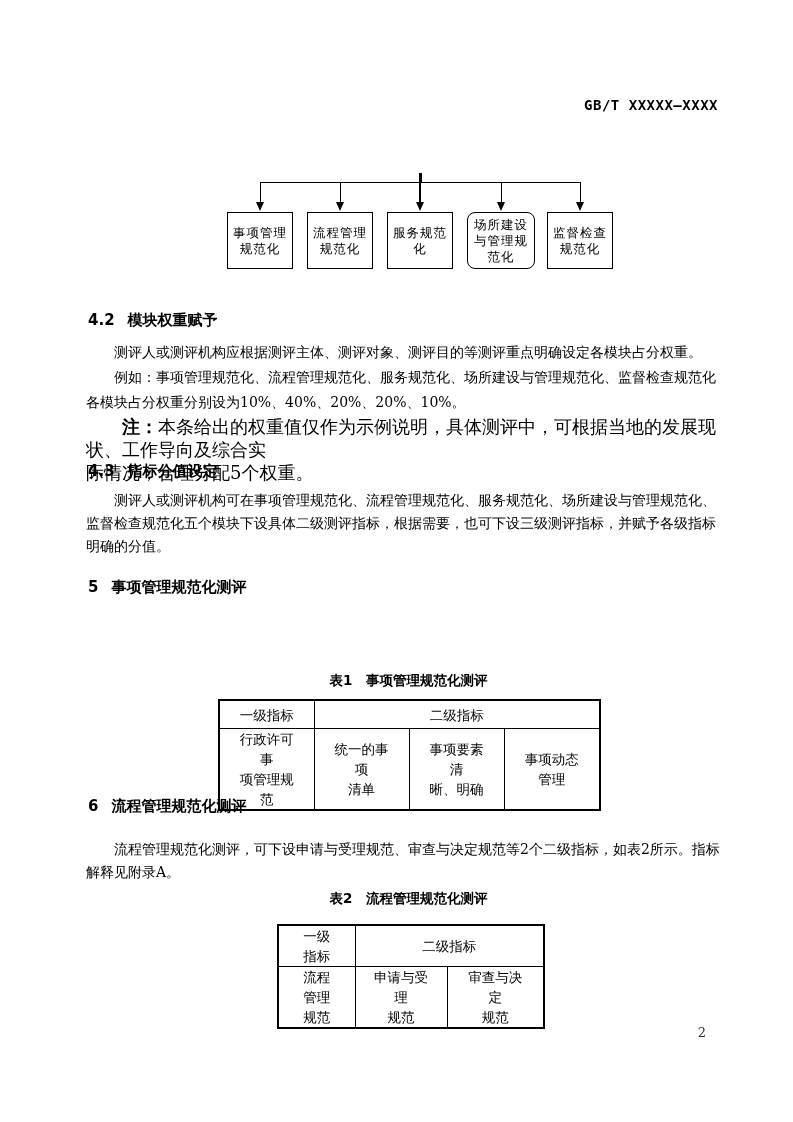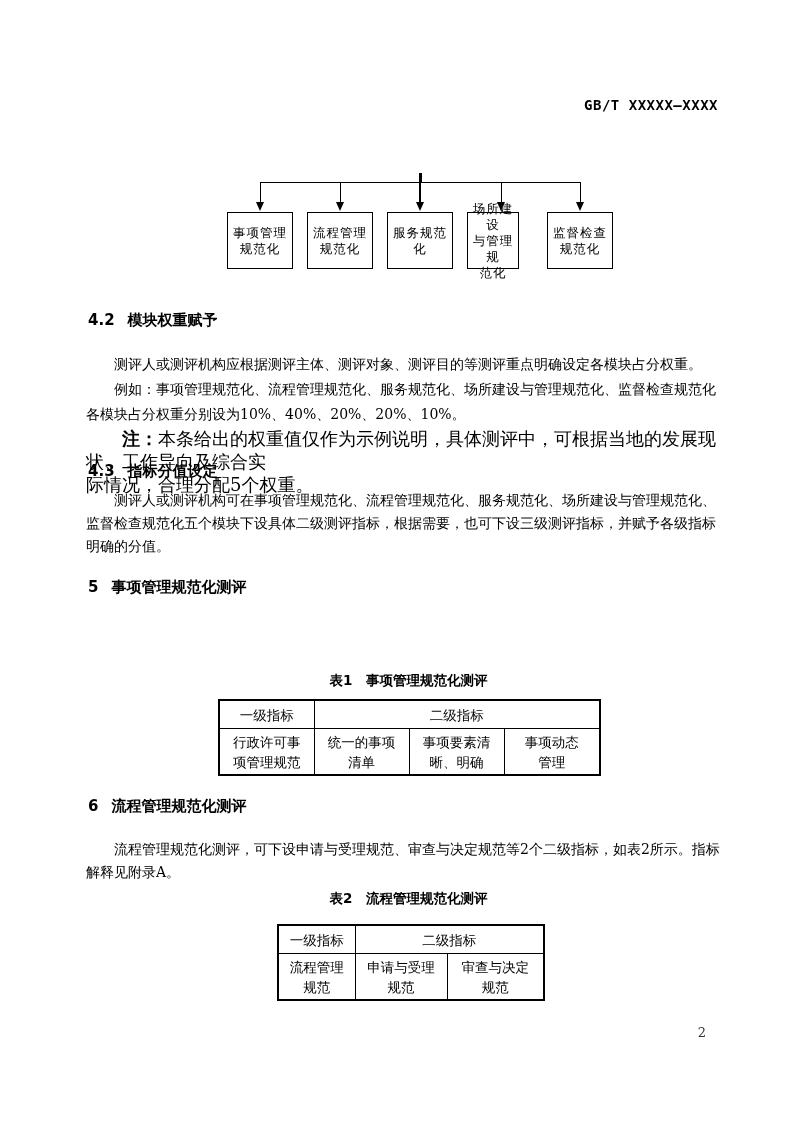--- a/index.html
+++ b/index.html
@@ -43,21 +43,21 @@
   }
   .sec-h .t{margin-left:13px;}
   
   .body-block{position:absolute;left:86px;width:646px;font-size:14px;line-height:25px;}
   .body-block p{margin:0;text-indent:2em;white-space:pre-line;}
   .note{font-size:18px;line-height:23px;}
   .note .nl{font-weight:bold;}
   
   table.gb{position:absolute;border-collapse:collapse;table-layout:fixed;border:2px solid #000;}
   table.gb td{border:1px solid #000;text-align:center;vertical-align:middle;
-    font-size:13.5px;line-height:20px;padding:0 8px;white-space:pre-line;}
+    font-size:13.5px;line-height:20px;padding:0 18px;white-space:pre-line;}
   table.gb tr.hdr td{height:27px;}
   table.gb tr.dat td{height:45px;}
   #table1{left:218px;top:699px;width:381px;}
   #table2{left:277px;top:924px;width:266px;}
   .pg-num{position:absolute;top:1025px;left:0;width:706px;text-align:right;font-size:13px;color:#333;}
 </style>
 </head>
 <body>
 
 <div class="page">
@@ -78,31 +78,31 @@
   <div class="fc-arrow" style="left:416px;"></div>
   <div class="fc-arrow" style="left:497px;"></div>
   <div class="fc-arrow" style="left:576px;"></div>
 
   <div class="fc-box" style="left:227px;width:66px;">事项管理
 规范化</div>
   <div class="fc-box" style="left:307px;width:66px;">流程管理
 规范化</div>
   <div class="fc-box" style="left:387px;width:66px;">服务规范
 化</div>
-  <div class="fc-box" style="left:467px;width:52px;">场所建设
+  <div class="fc-box" style="left:467px;width:68px;border-radius:8px;">场所建设
 与管理规
 范化</div>
   <div class="fc-box" style="left:547px;width:66px;">监督检查
 规范化</div>
 
 
   <div class="sec-h" style="top:311px;">
     <span class="n">4.2</span><span class="t">模块权重赋予</span>
   </div>
-  <div class="body-block" style="top:352px;">
+  <div class="body-block" style="top:340px;">
     <p>测评人或测评机构应根据测评主体、测评对象、测评目的等测评重点明确设定各模块占分权重。</p>
     <p>例如：事项管理规范化、流程管理规范化、服务规范化、场所建设与管理规范化、监督检查规范化
 各模块占分权重分别设为10%、40%、20%、20%、10%。</p>
     <p class="note"><span class="nl">注：</span><span>本条给出的权重值仅作为示例说明，具体测评中，可根据当地的发展现状、工作导向及综合实
 际情况，合理分配5个权重。</span></p>
   </div>
 
   <div class="sec-h" style="top:462px;">
     <span class="n">4.3</span><span class="t">指标分值设定</span>
   </div>

